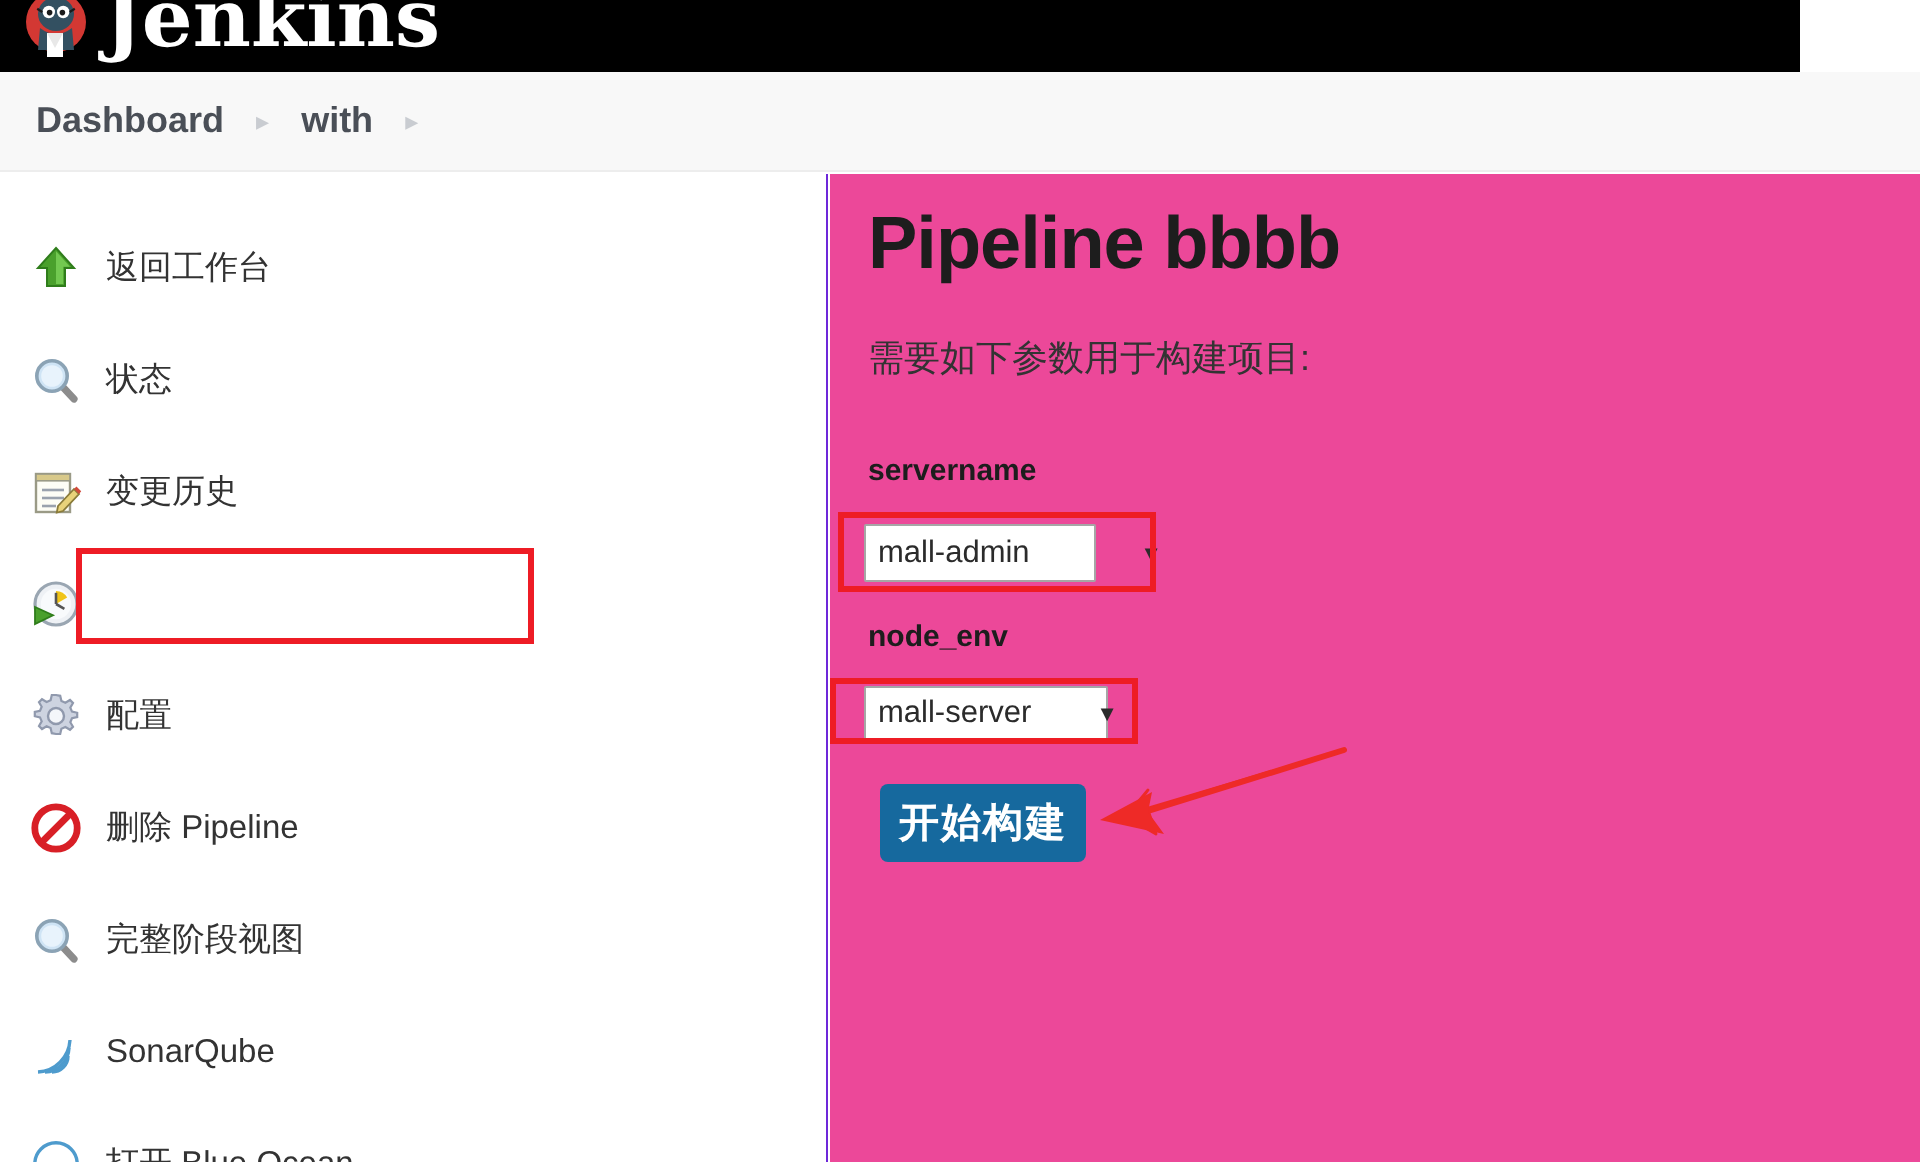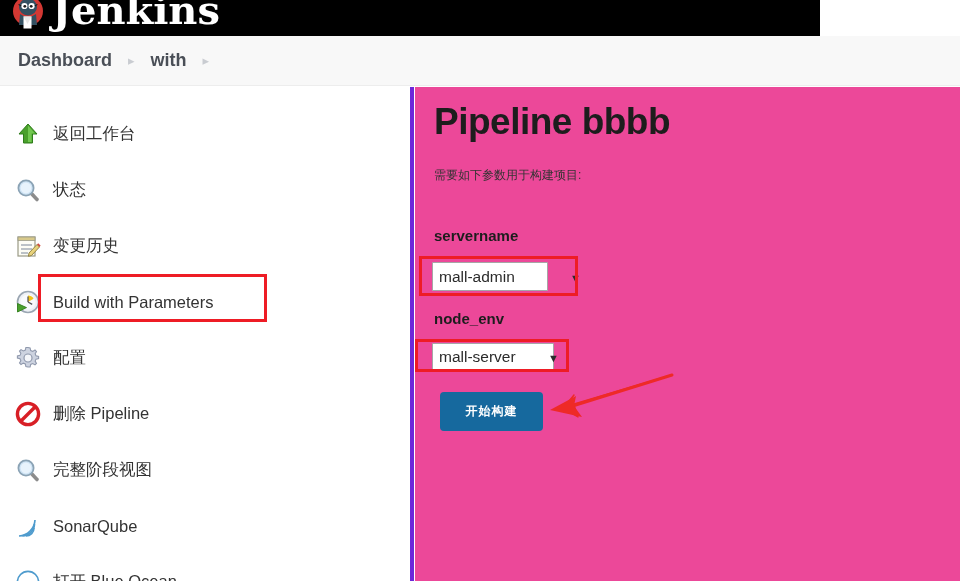--- a/index.html
+++ b/index.html
@@ -13,21 +13,21 @@
     background: #ffffff;
     font-family: "Liberation Sans", "DejaVu Sans", sans-serif;
     color: #333333;
     position: relative;
   }
 
   
   #app-header {
     position: absolute;
     left: 0; top: 0;
-    width: 820px;
+    width: 900px;
     height: 36px;
     background: #000000;
     overflow: hidden;
   }
   #logo-mark {
     position: absolute;
     left: 8px;
     top: -6px;
     width: 40px;
     height: 40px;
@@ -72,21 +72,21 @@
   }
 
   
   #sidebar {
     position: absolute;
     left: 0;
     top: 87px;
     width: 414px;
     height: 494px;
     background: #ffffff;
-    border-right: 4px solid #6d28d9;
+    border-right: 1px solid #6d28d9;
     box-sizing: border-box;
     overflow: hidden;
   }
   .side-item {
     position: absolute;
     left: 0;
     height: 40px;
     display: flex;
     align-items: center;
     width: 414px;
@@ -131,21 +131,21 @@
     font-size: 37px;
     font-weight: bold;
     color: #1d1d1d;
     letter-spacing: -0.5px;
     white-space: nowrap;
   }
   #build-subtitle {
     position: absolute;
     left: 19px;
     top: 80px;
-    font-size: 12px;
+    font-size: 18px;
     color: #333333;
     white-space: nowrap;
   }
   .param-label {
     position: absolute;
     left: 19px;
     font-size: 15px;
     font-weight: bold;
     color: #1d1d1d;
     white-space: nowrap;
@@ -181,21 +181,21 @@
     position: absolute;
     left: 25px;
     top: 305px;
     width: 103px;
     height: 39px;
     background: #16699e;
     border: none;
     border-radius: 4px;
     color: #ffffff;
     font-family: "Liberation Sans", "DejaVu Sans", sans-serif;
-    font-size: 12px;
+    font-size: 20px;
     font-weight: bold;
     cursor: pointer;
     letter-spacing: 1px;
   }
 
   #pointer-arrow {
     position: absolute;
     left: 530px;
     top: 365px;
     width: 160px;
@@ -264,21 +264,20 @@
 
   <a class="side-item" href="#" style="top:195px;">
     <svg class="side-icon" viewBox="0 0 26 26">
       <circle cx="13" cy="13" r="10.5" fill="#eef1f5" stroke="#9aa6b2" stroke-width="1.6"></circle>
       <circle cx="13" cy="13" r="7.6" fill="#f8fafc"></circle>
       <path d="M13 13 L13 6.5 A6.5 6.5 0 0 1 18.6 9.8 Z" fill="#f0c419"></path>
       <line x1="13" y1="13" x2="13" y2="7.4" stroke="#555555" stroke-width="1.3"></line>
       <line x1="13" y1="13" x2="17.2" y2="15.4" stroke="#555555" stroke-width="1.3"></line>
       <path d="M2.5 14.5 L11.5 18.6 L2.5 23 Z" fill="#4aa02c" stroke="#2f7d1b" stroke-width="0.9"></path>
     </svg>
-    <span class="side-label">Build with Parameters</span>
   </a>
 
   <a class="side-item" href="#" style="top:307px;">
     <svg class="side-icon" viewBox="0 0 26 26">
       <circle cx="13" cy="13" r="10.6" fill="#ffffff" stroke="#d81f26" stroke-width="3.4"></circle>
       <line x1="6" y1="20" x2="20" y2="6" stroke="#d81f26" stroke-width="3.4"></line>
     </svg>
     <span class="side-label">删除 Pipeline</span>
   </a>
 

